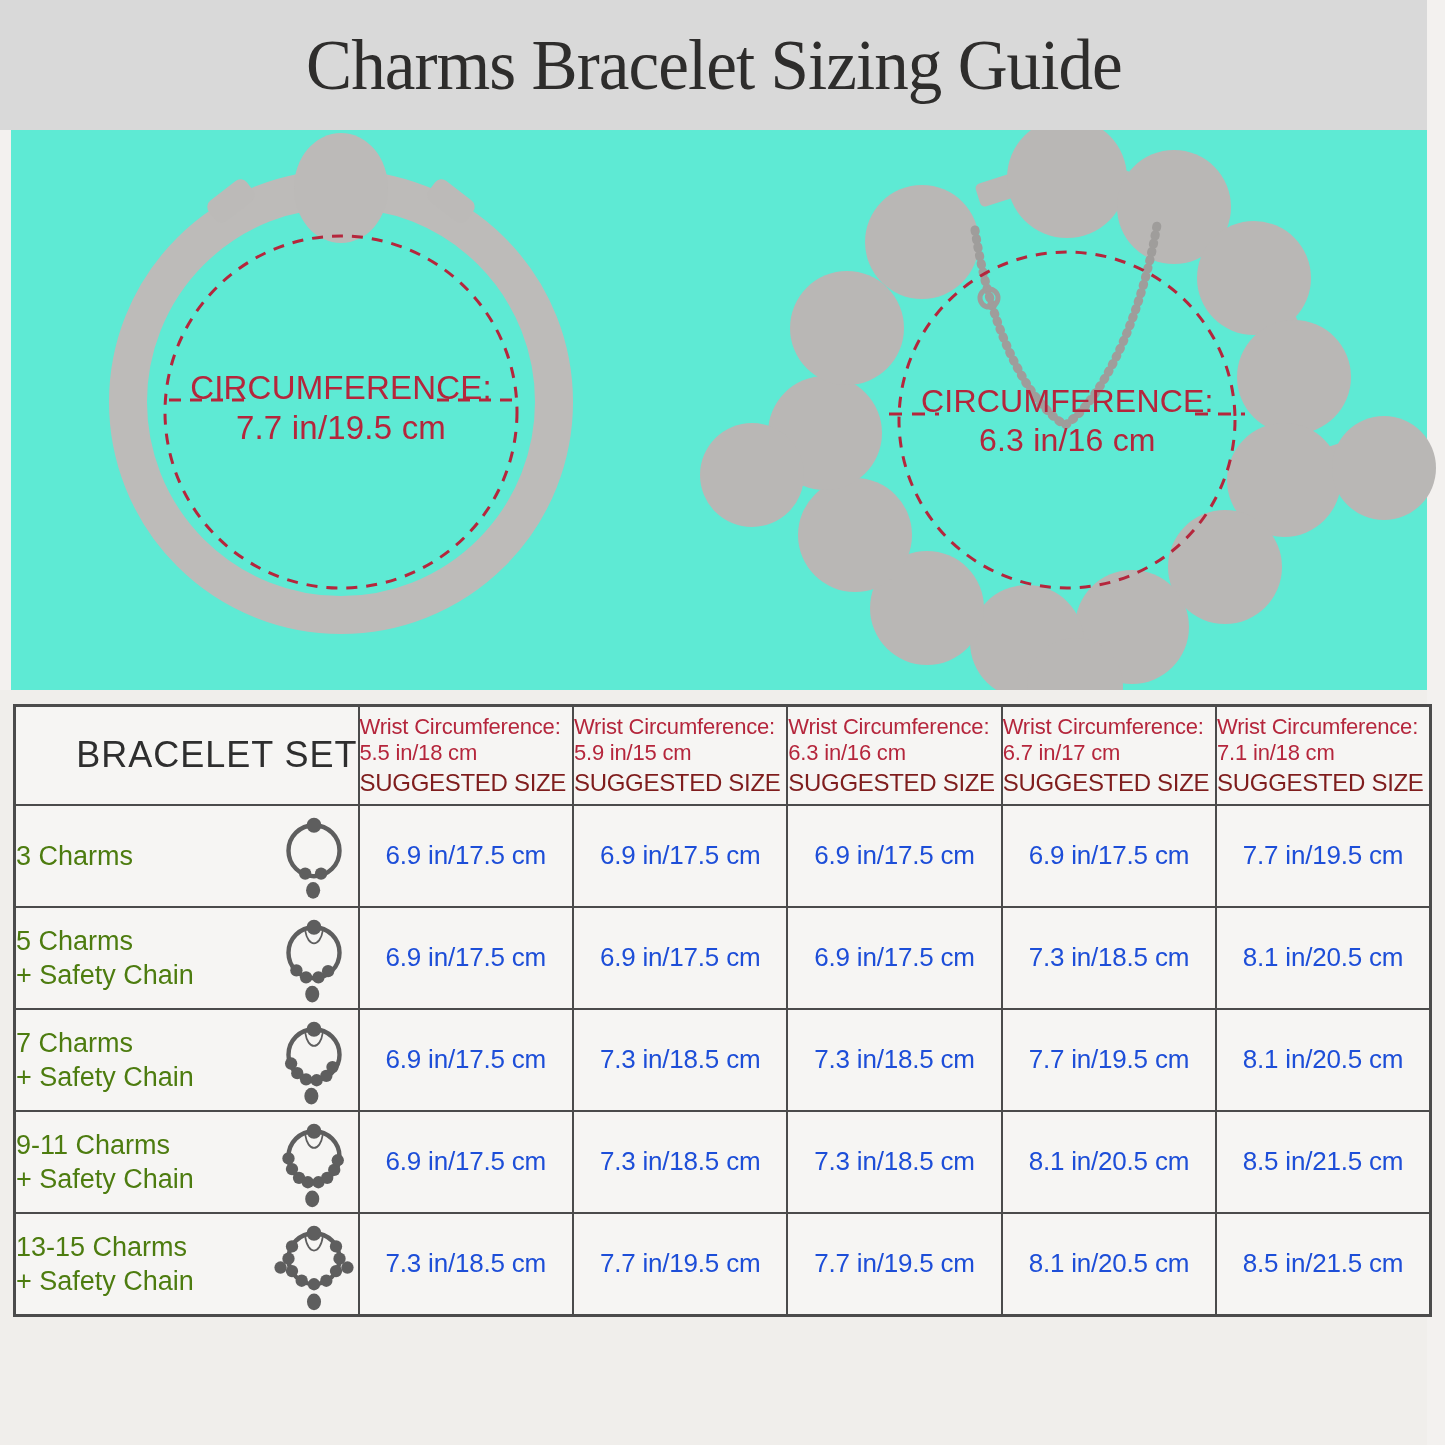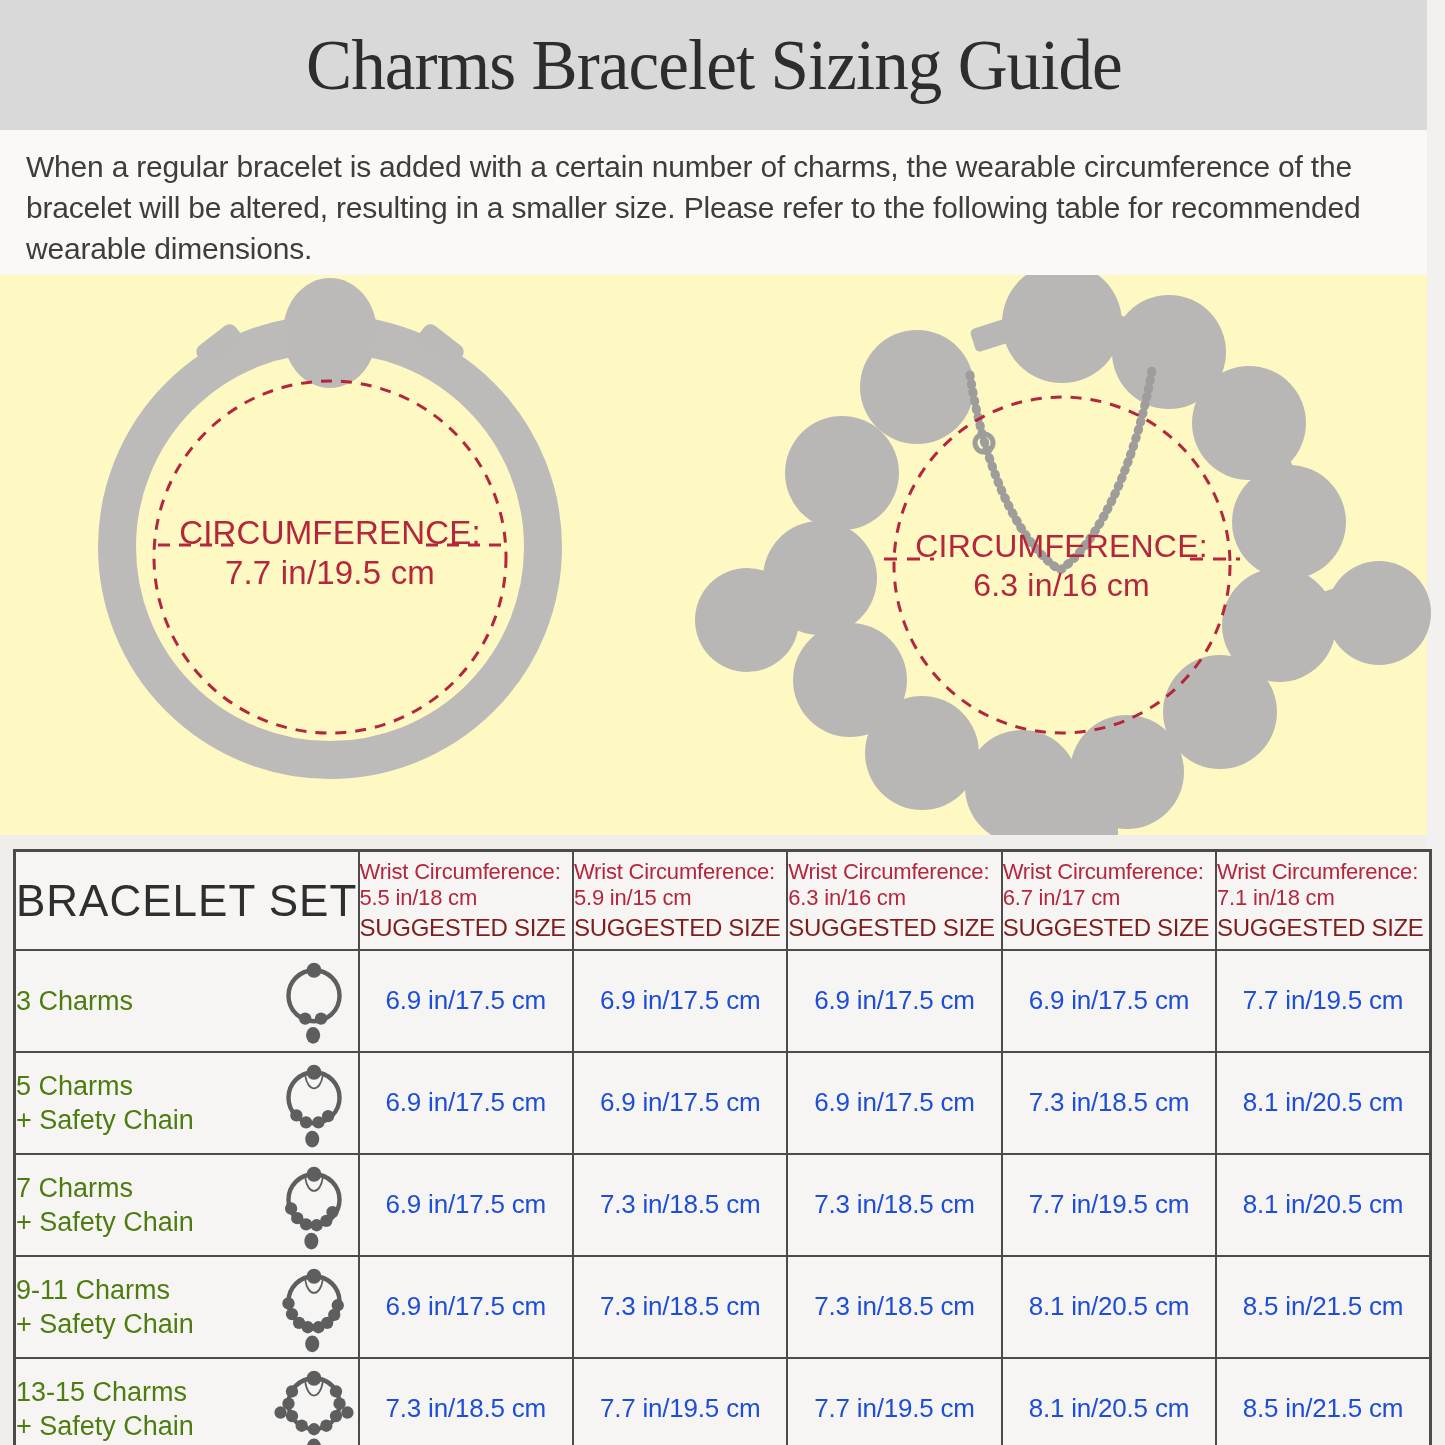--- a/index.html
+++ b/index.html
@@ -23,21 +23,21 @@
   }
 
   
   .intro{background:#faf9f8;padding:16px 26px 6px 26px;flex:0 0 auto;}
   .intro p{
     margin:0;width:1392px;font-size:30px;line-height:1.37;color:#3e3d3c;
     letter-spacing:-.2px;
   }
 
   
-  .diagrams{flex:0 0 560px;height:560px;display:flex;background:#fef9c3;}
+  .diagrams{flex:0 0 560px;height:560px;display:flex;background:#5eead4;margin-left:11px;}
   .diagram{position:relative;height:560px;}
   .diagram.left{width:680px;}
   .diagram.right{width:765px;}
   .diagram svg{position:absolute;left:0;top:0;}
   .circ-label{
     position:absolute;text-align:center;color:#b5263c;
     font-size:33px;line-height:40px;letter-spacing:.2px;white-space:nowrap;
   }
   .circ-label.l1{left:90px;width:480px;top:238px;}
   .circ-label.l2{left:150px;width:480px;top:252px;font-size:32px;line-height:39px;}
@@ -47,21 +47,21 @@
   table.sizes{
     width:1419px;border-collapse:collapse;table-layout:fixed;
     background:#f6f5f3;border:3px solid #4b4b4b;
   }
   table.sizes td{border:2px solid #4b4b4b;padding:0;vertical-align:middle;}
   col.c0{width:24.3%;}
   col.cn{width:15.14%;}
   tr.head{height:99px;}
   tr.row{height:94px;}
   td.bracelet-set{
-    text-align:left;font-size:44px;letter-spacing:1px;color:#2e2e2e;
+    text-align:right;font-size:36px;letter-spacing:1px;color:#2e2e2e;
   }
   td.wrist{padding:0 6px 0 12px;}
   .wrist-red{color:#b5263c;font-size:22px;line-height:26px;letter-spacing:-.2px;}
   .wrist-red span{display:block;}
   .sugg{color:#7f1d1d;font-size:24px;letter-spacing:-.3px;margin-top:3px;}
   td.rowlabel{padding:0 30px 0 66px;}
   .rowlabel-inner{display:flex;align-items:center;justify-content:space-between;}
   .rlabel{font-size:27px;line-height:34px;color:#4d7c0f;}
   .rlabel span{display:block;}
   td.size{text-align:center;font-size:26px;color:#1d4ed8;letter-spacing:-.2px;}
@@ -72,23 +72,20 @@
 </style>
 </head>
 <body>
 
 <div class="page">
 
   <div class="hdr">
     <h1>Charms Bracelet Sizing Guide</h1>
   </div>
 
-  <div class="intro">
-    <p>When a regular bracelet is added with a certain number of charms, the wearable circumference of the bracelet will be altered, resulting in a smaller size. Please refer to the following table for recommended wearable dimensions.</p>
-  </div>
 
   <div class="diagrams">
 
     <div class="diagram left">
       <svg width="680" height="560" viewBox="0 0 680 560">
         <circle cx="330" cy="272" r="213" fill="none" stroke="#bdbbb9" stroke-width="38"></circle>
         <rect x="196" y="58" width="48" height="26" rx="8" class="gray" transform="rotate(-38 220 71)"></rect>
         <rect x="416" y="58" width="48" height="26" rx="8" class="gray" transform="rotate(38 440 71)"></rect>
         <ellipse cx="330" cy="58" rx="47" ry="55" class="gray"></ellipse>
         <circle cx="330" cy="282" r="176" fill="none" stroke="#b5263c" stroke-width="3" stroke-dasharray="11 9"></circle>

